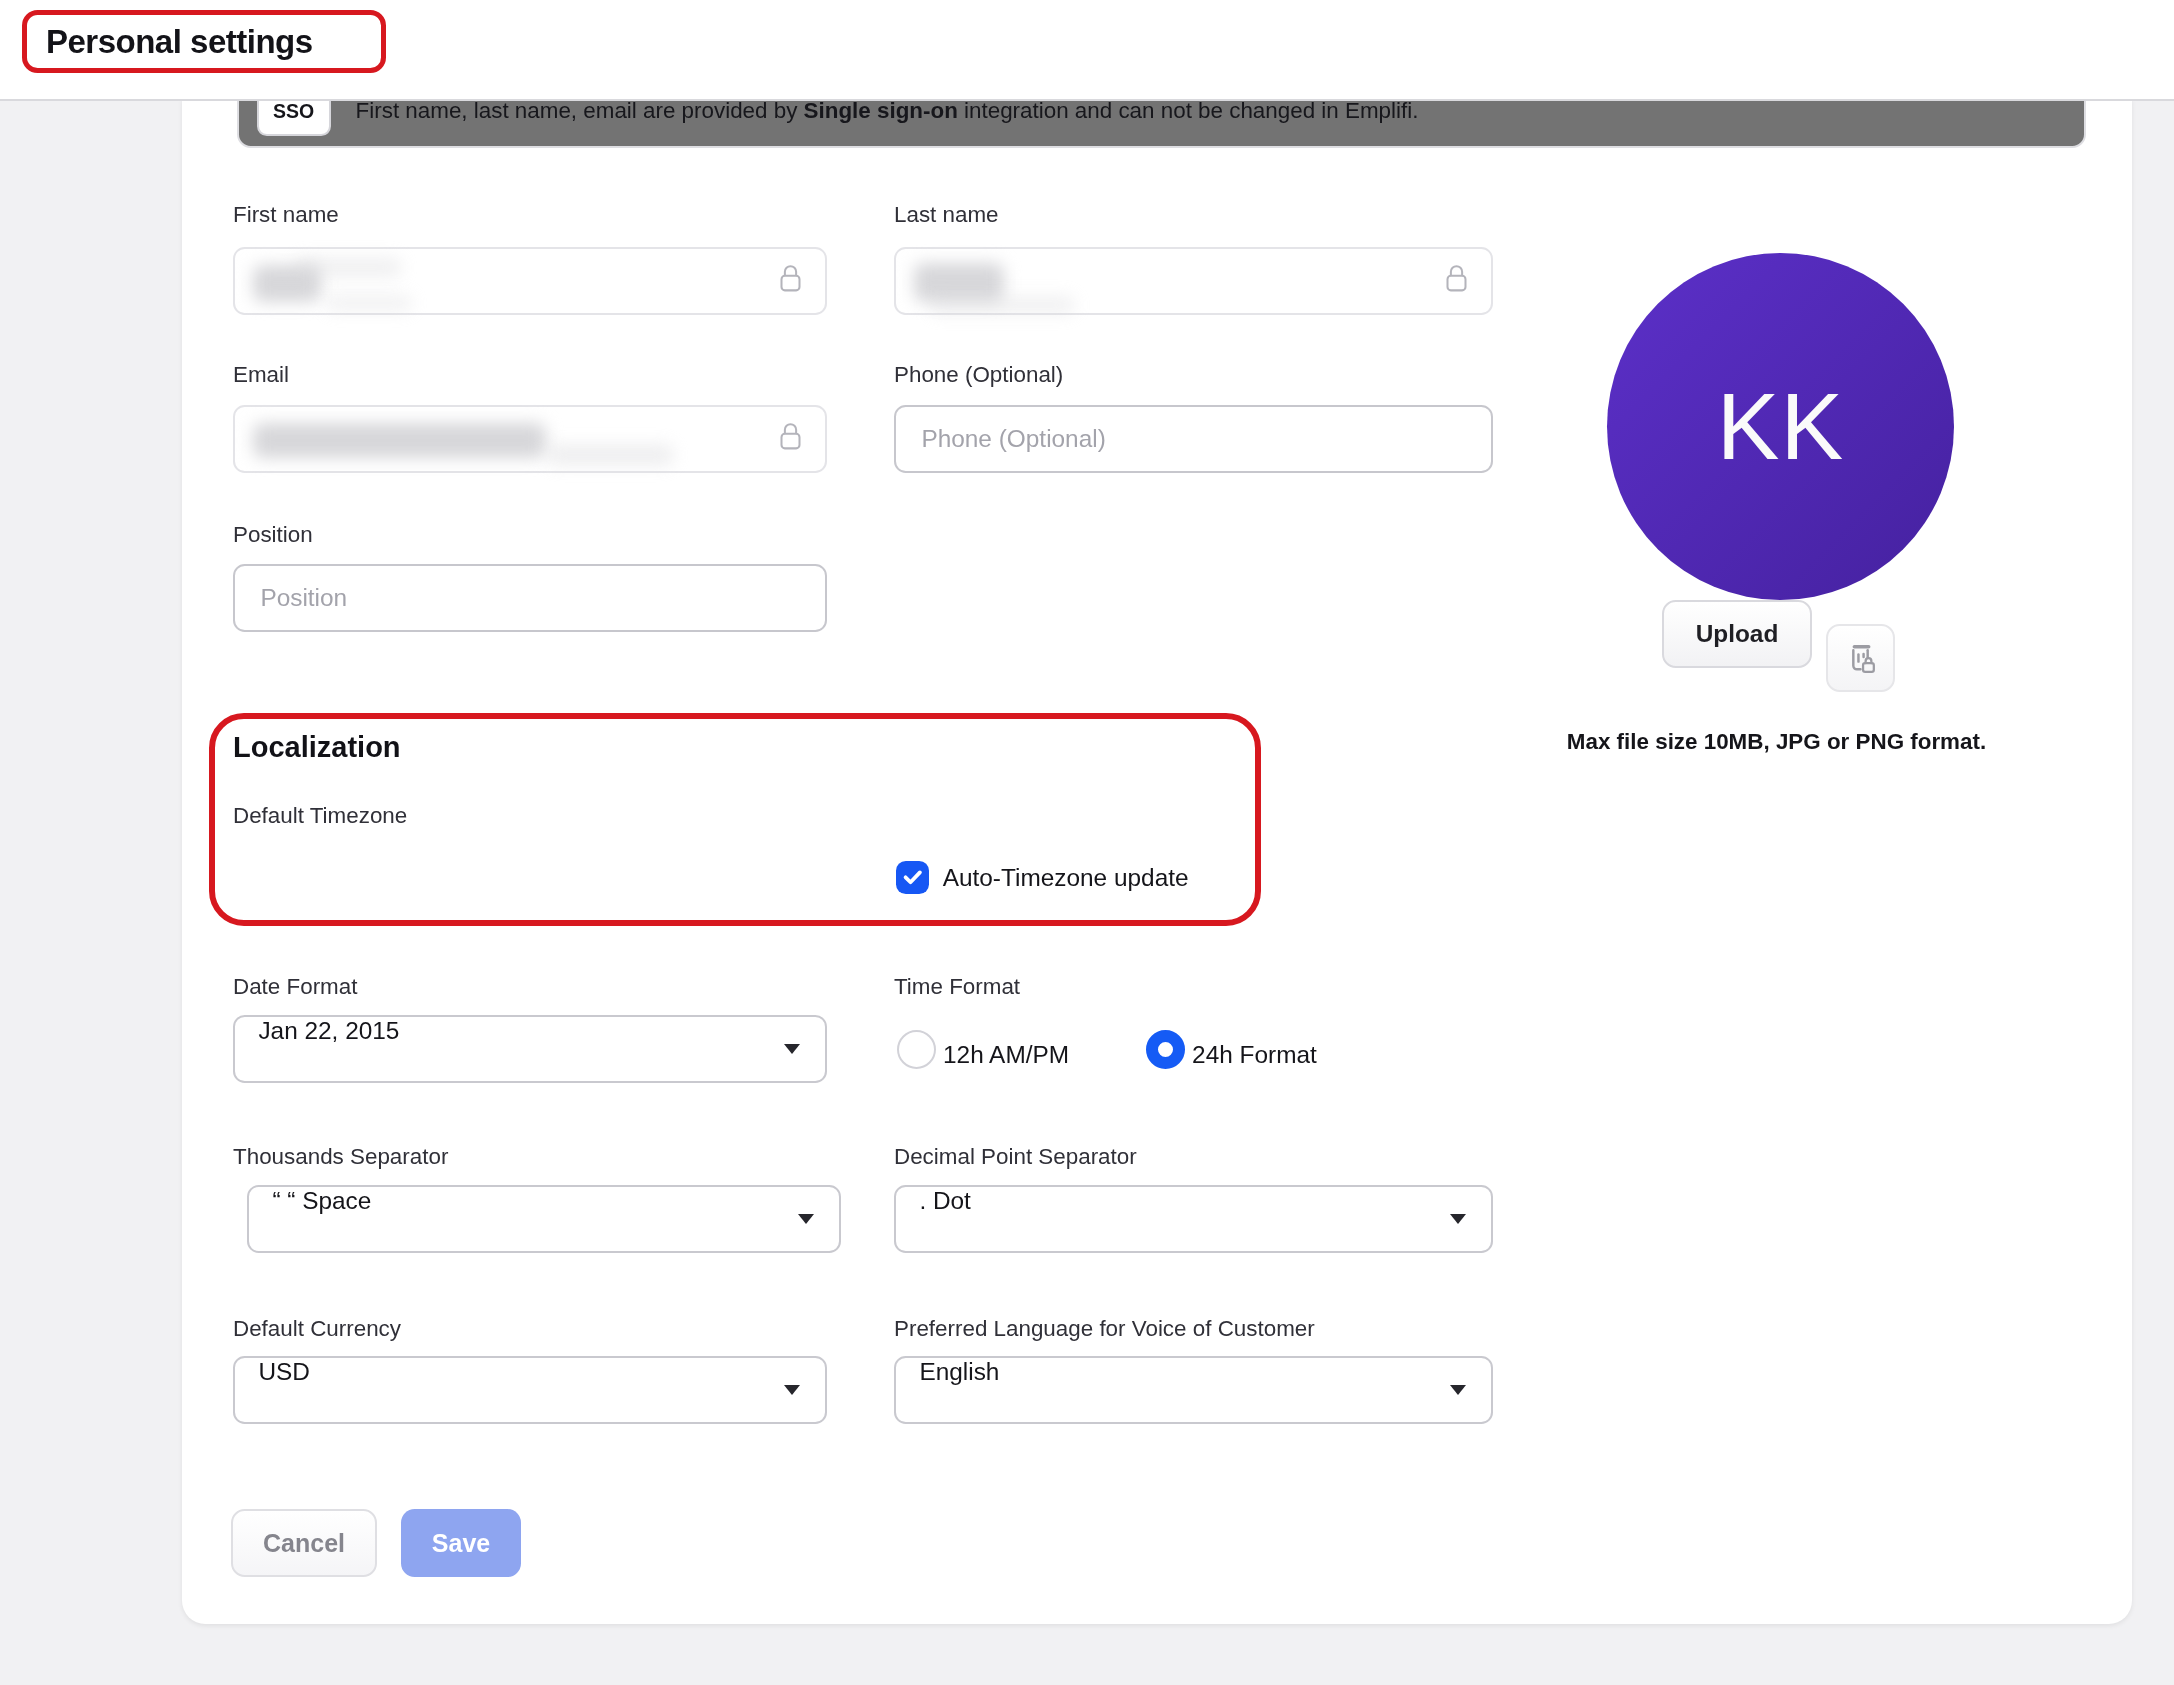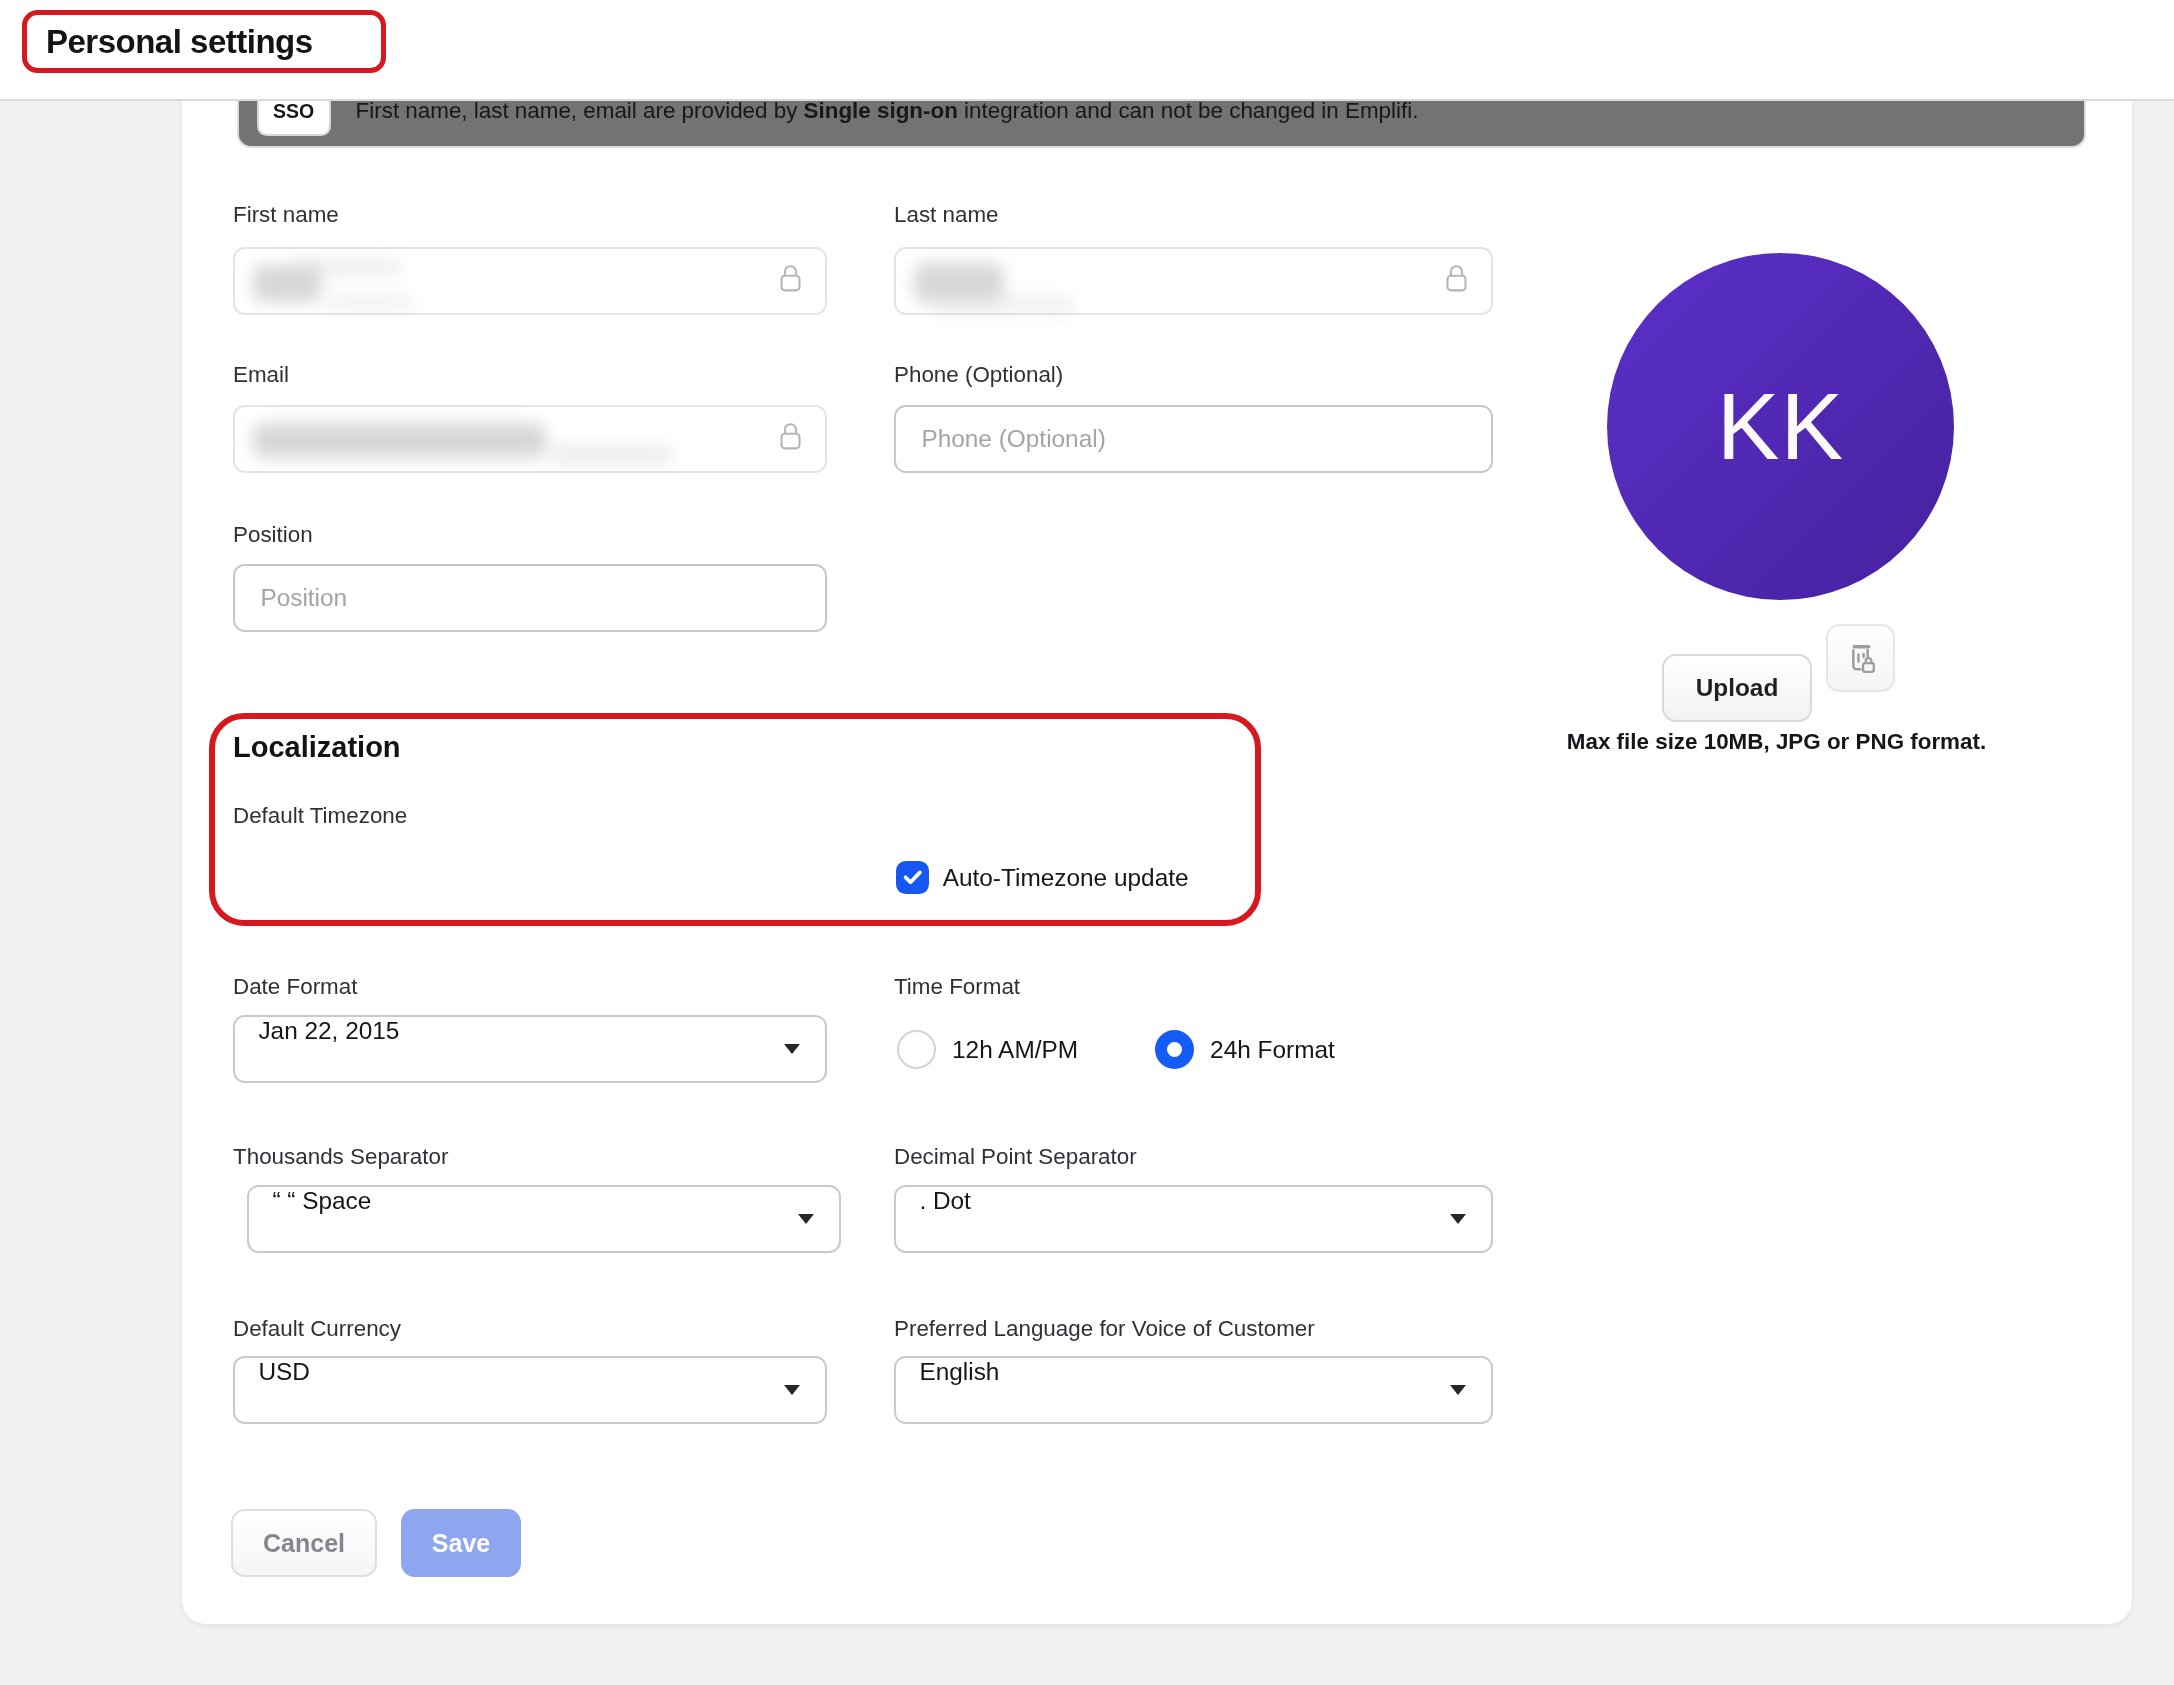--- a/index.html
+++ b/index.html
@@ -39,31 +39,31 @@
   
   .section-heading{position:absolute;font-size:29px;font-weight:700;color:#121217;margin:0;}
 
   
   .checkbox-row{position:absolute;display:flex;align-items:center;gap:13.7px;}
   .checkbox{width:33px;height:33px;border-radius:9.8px;background:#1657f4;display:flex;align-items:center;justify-content:center;cursor:pointer;flex:0 0 auto;}
   .checkbox-label{font-size:24.4px;color:#15151a;}
 
   
   .radio-row{position:absolute;display:flex;align-items:center;gap:25px;}
-  .radio-opt{display:flex;align-items:center;gap:16px;cursor:pointer;}
+  .radio-opt{display:flex;align-items:flex-end;gap:7px;cursor:pointer;}
   .radio{width:39px;height:39px;border-radius:50%;box-sizing:border-box;background:#fff;flex:0 0 auto;}
   .radio.off{border:2.9px solid #d2d2d8;}
   .radio.on{border:12.7px solid #155bf5;}
   .radio-label{font-size:24.4px;color:#15151a;}
   .radio-gap{width:27px;}
 
   
   .avatar-circle{position:absolute;left:1425px;top:154px;width:347px;height:347px;border-radius:50%;background:linear-gradient(135deg,#5c30c9 0%,#45219f 100%);display:flex;align-items:center;justify-content:center;}
   .avatar-initials{color:#fafafa;font-size:94px;font-weight:400;letter-spacing:1px;}
-  .btn-upload{position:absolute;left:1480px;top:555px;width:150px;height:68px;border-radius:13.7px;border:2px solid #d9d9de;background:linear-gradient(#ffffff,#f2f2f4);font-size:24.4px;font-weight:700;color:#1f1f24;display:flex;align-items:center;justify-content:center;cursor:pointer;box-sizing:border-box;}
+  .btn-upload{position:absolute;left:1480px;top:501px;width:150px;height:68px;border-radius:13.7px;border:2px solid #d9d9de;background:linear-gradient(#ffffff,#f2f2f4);font-size:24.4px;font-weight:700;color:#1f1f24;display:flex;align-items:center;justify-content:center;cursor:pointer;box-sizing:border-box;}
   .btn-trash{position:absolute;left:1644px;top:525px;width:69px;height:68px;border-radius:13.7px;border:2px solid #e6e6e9;background:linear-gradient(#ffffff,#f4f4f6);display:flex;align-items:center;justify-content:center;cursor:pointer;box-sizing:border-box;}
   .avatar-hint{position:absolute;left:1253px;top:630px;width:683px;text-align:center;font-size:22.4px;font-weight:700;color:#15151a;}
 
   
   .btn-cancel{position:absolute;left:49px;top:1410px;width:146px;height:68px;border-radius:13.7px;border:2px solid #dfdfe3;background:linear-gradient(#ffffff,#f5f5f7);font-size:25px;font-weight:700;color:#85858d;display:flex;align-items:center;justify-content:center;cursor:pointer;box-sizing:border-box;}
   .btn-save{position:absolute;left:219px;top:1410px;width:120px;height:68px;border-radius:13.7px;border:none;background:#8ea5f0;font-size:25px;font-weight:700;color:#ffffff;display:flex;align-items:center;justify-content:center;cursor:pointer;}
 </style>
 </head>
 <body>
 

